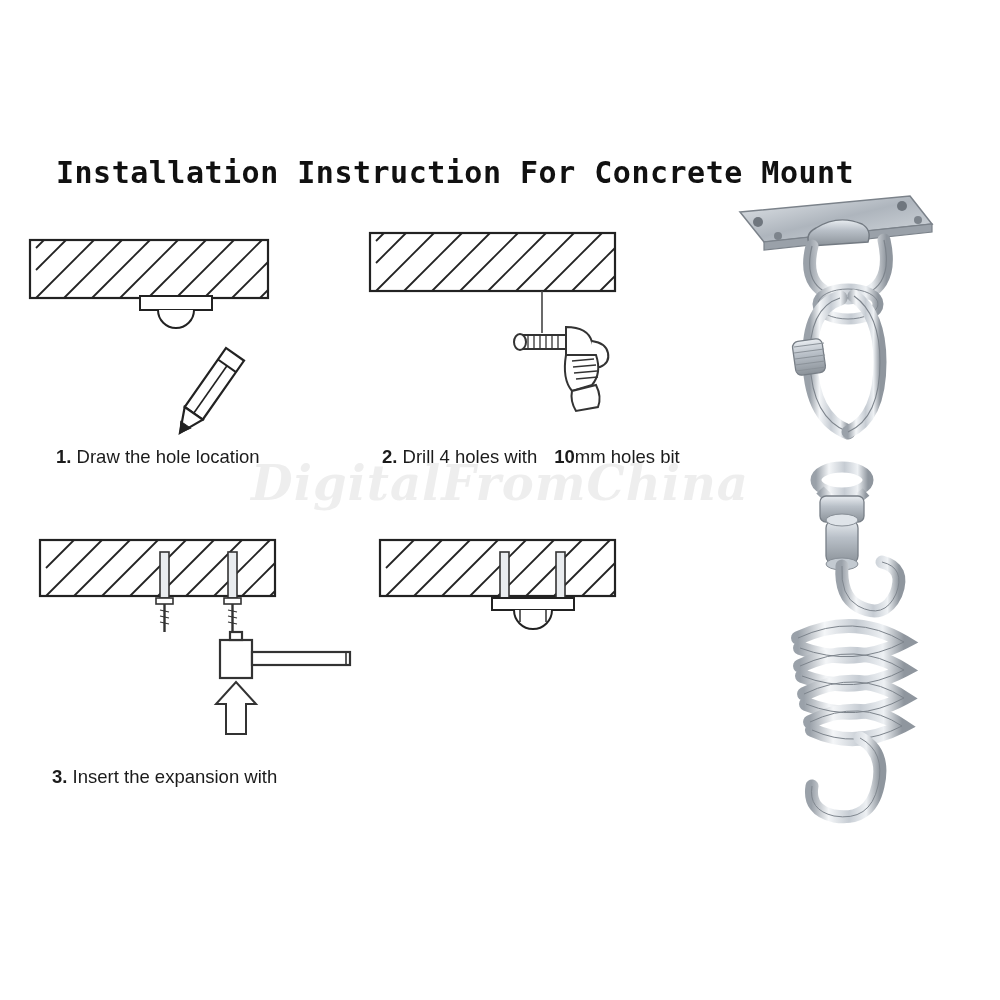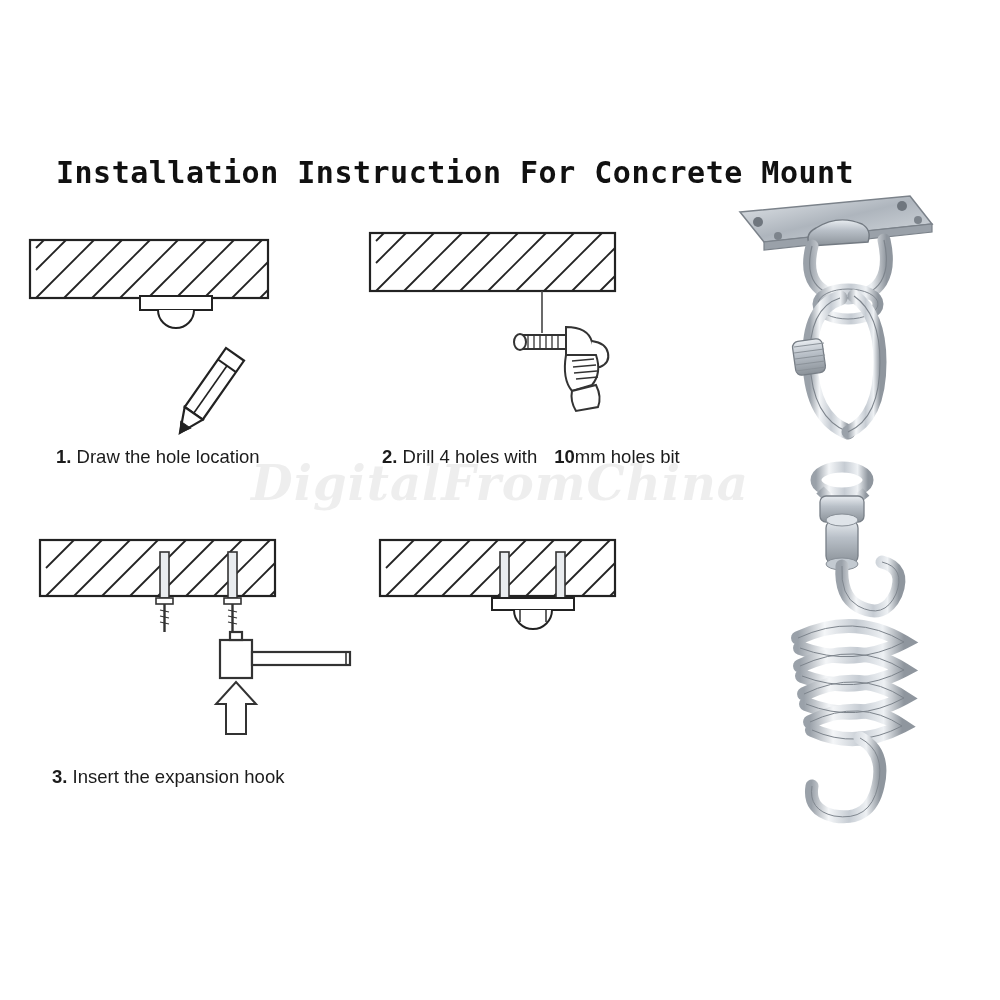--- a/index.html
+++ b/index.html
@@ -211,21 +211,21 @@
       </g>
       <g stroke="#333" stroke-width="2" fill="#ffffff">
         <path d="M196 194 L196 164 L186 164 L196 148 L206 164 L196 164"></path>
         <path d="M186 194 L186 164 L176 164 L196 142 L216 164 L206 164 L206 194 Z" fill="#ffffff"></path>
       </g>
     </svg>
   </div>
 
   <div class="step-caption" id="cap3">
     <span class="step-num">3.</span>
-    <span>Insert the expansion hook</span>
+    <span>Insert the expansion with</span>
   </div>
 
   <div class="panel" id="panel4">
     <svg width="330" height="215" viewBox="0 0 330 215">
       <g>
         <rect x="0" y="0" width="235" height="56" fill="#ffffff" stroke="#222" stroke-width="2.2"></rect>
         <g stroke="#222" stroke-width="1.8">
           <line x1="6" y1="56" x2="62" y2="0"></line>
           <line x1="34" y1="56" x2="90" y2="0"></line>
           <line x1="62" y1="56" x2="118" y2="0"></line>

